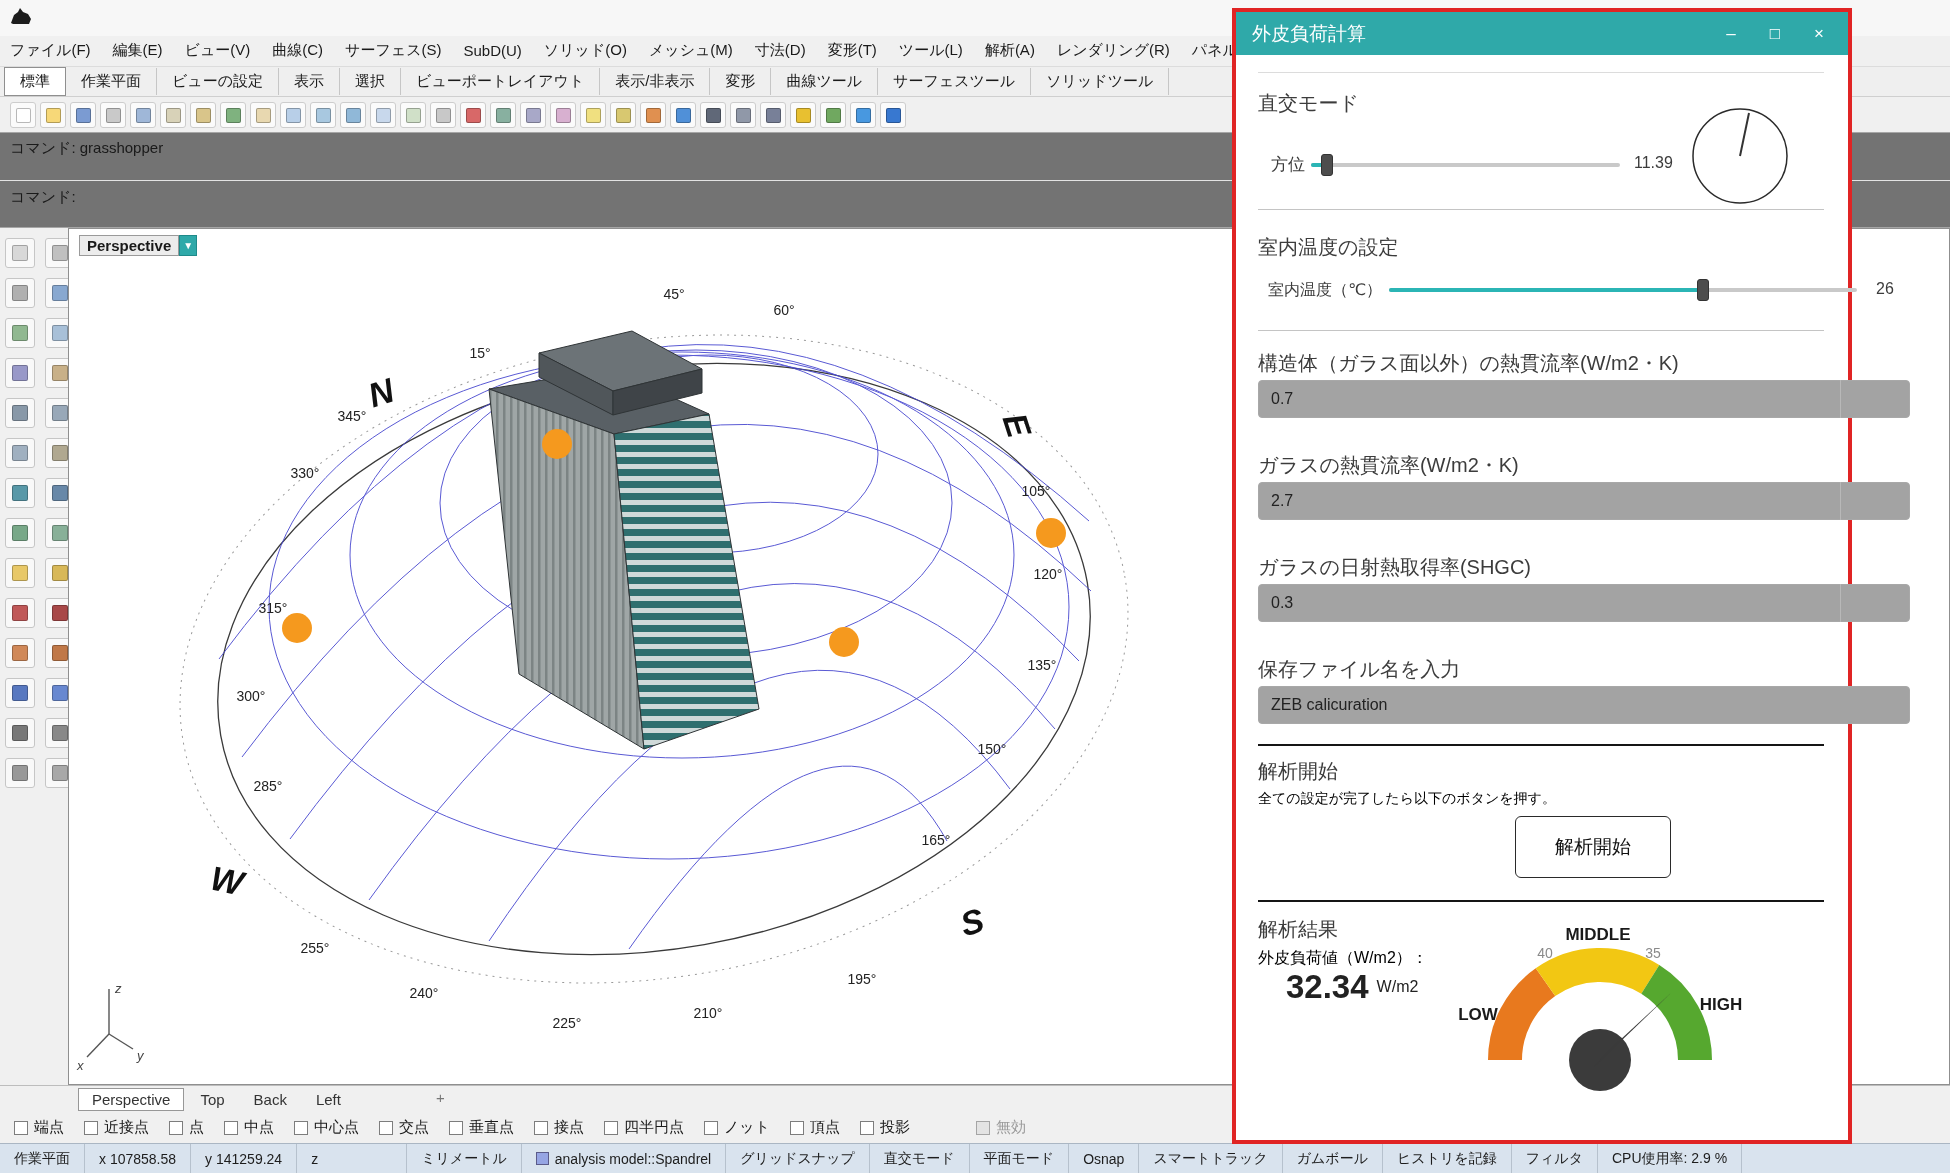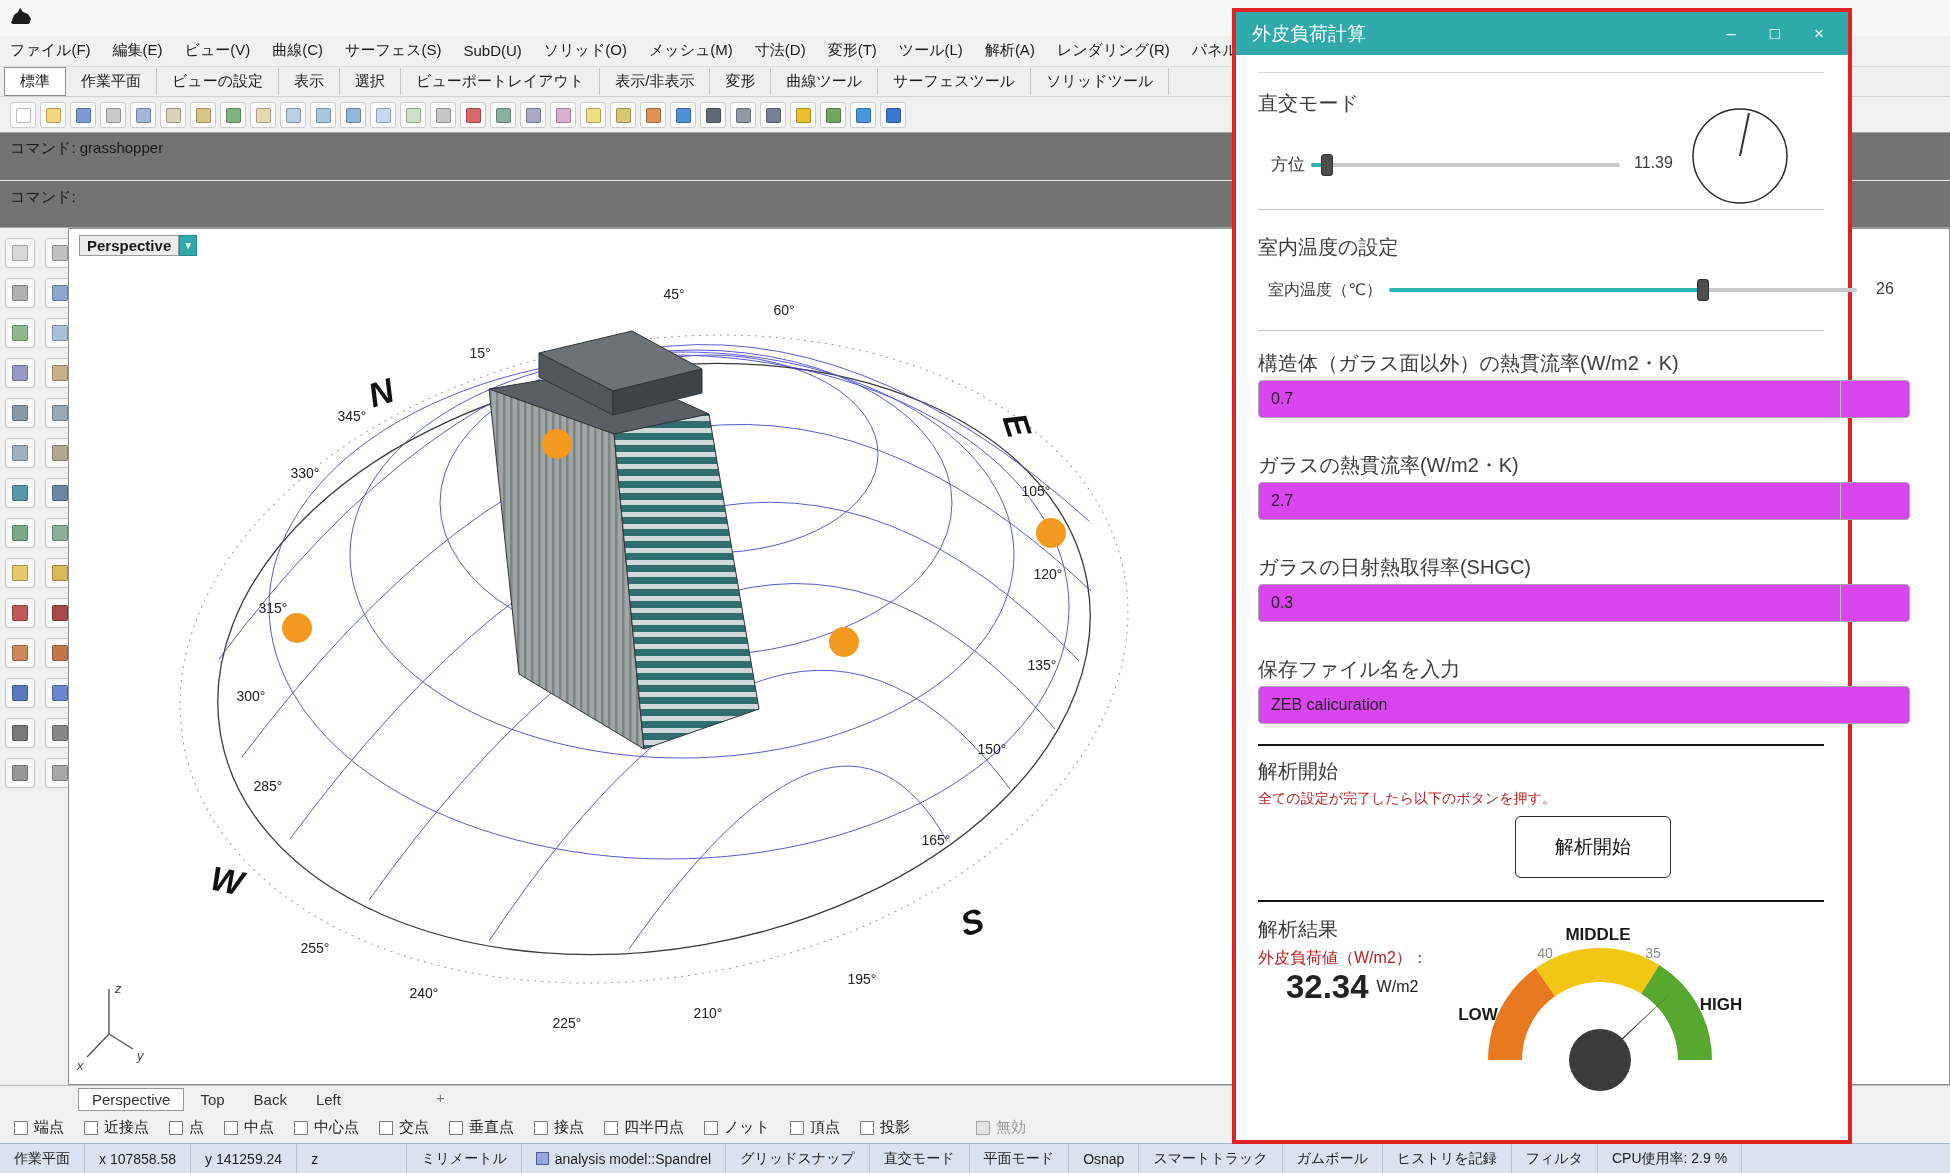--- a/index.html
+++ b/index.html
@@ -53,24 +53,24 @@
   .panel-btns{margin-left:auto;display:flex;gap:34px;font-size:17px;padding-right:8px}
   .panel-btns span{cursor:default}
   .p-heading{position:absolute;left:22px;font-size:20px;color:#3c3c3c}
   .p-label{position:absolute;font-size:16px;color:#3c3c3c}
   .sep{position:absolute;left:22px;right:24px;height:1px;background:#c4c4c4}
   .sep-black{position:absolute;left:22px;right:24px;height:2px;background:#151515}
   .slider{position:absolute;height:24px}
   .s-track{position:absolute;top:10px;height:4px;border-radius:2px;background:#c9c9c9}
   .s-fill{position:absolute;top:10px;height:4px;border-radius:2px;background:#2BB5B5}
   .s-handle{position:absolute;top:1px;width:12px;height:22px;background:#4d4d4d;border-radius:3px;border:1px solid #333}
-  .p-input{position:absolute;left:22px;width:652px;height:38px;border:1px solid #a8a8a8;border-radius:4px;background:#d946ef;font-size:16px;padding:0 80px 0 12px;color:#222;font-family:inherit}
+  .p-input{position:absolute;left:22px;width:652px;height:38px;border:1px solid #a8a8a8;border-radius:4px;background:#a3a3a3;font-size:16px;padding:0 80px 0 12px;color:#222;font-family:inherit}
   .p-input.full{padding-right:12px}
   .input-append{position:absolute;width:70px;height:38px;border-left:1px solid #b8b8b8}
-  .p-note{position:absolute;left:22px;font-size:14px;color:#b91c1c}
+  .p-note{position:absolute;left:22px;font-size:14px;color:#000000}
   .run-btn{position:absolute;left:279px;width:156px;height:62px;background:#fff;border:1.5px solid #2a2a2a;border-radius:6px;font-size:19px;color:#111;font-family:inherit;cursor:pointer}
   .result-value-row{position:absolute;left:50px;display:flex;align-items:center;gap:8px;color:#222}
   .result-big{font-size:33px;font-weight:bold}
   .result-unit{font-size:16px;font-weight:normal}
   .gauge-footer{position:absolute;left:0;width:100%;text-align:center;font-size:24px;font-weight:bold;color:#222}
 </style>
 </head>
 <body>
 
 <div class="title-strip">

